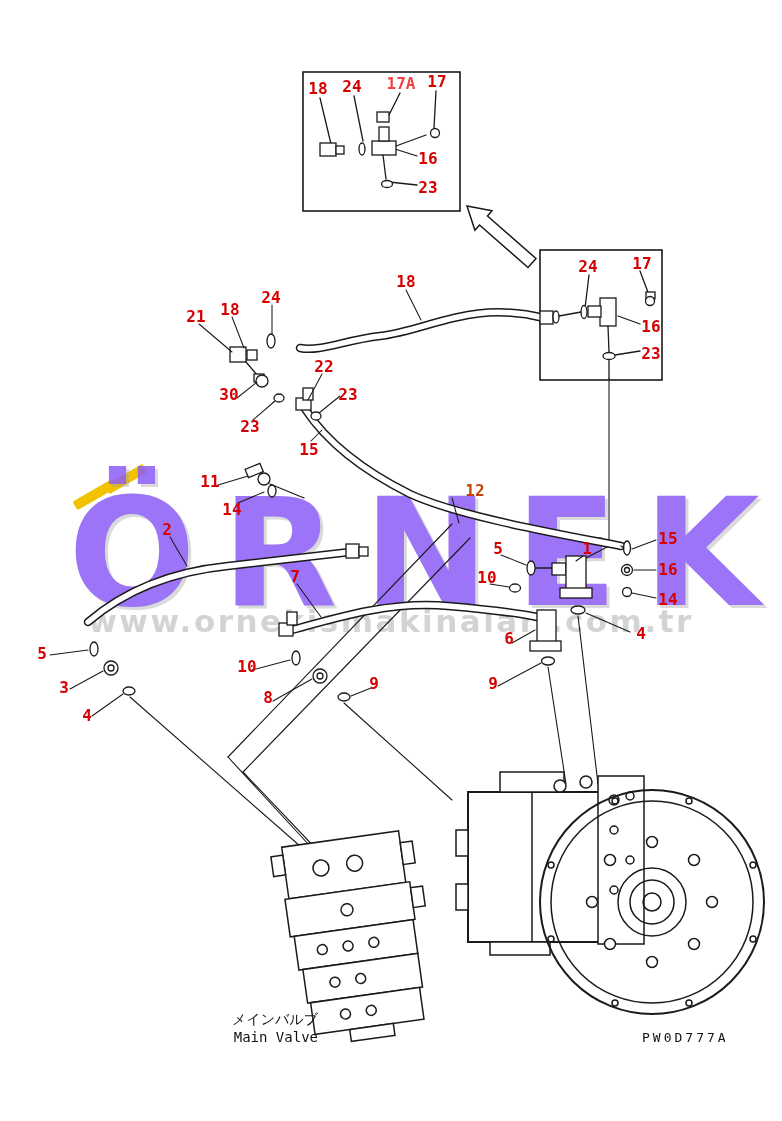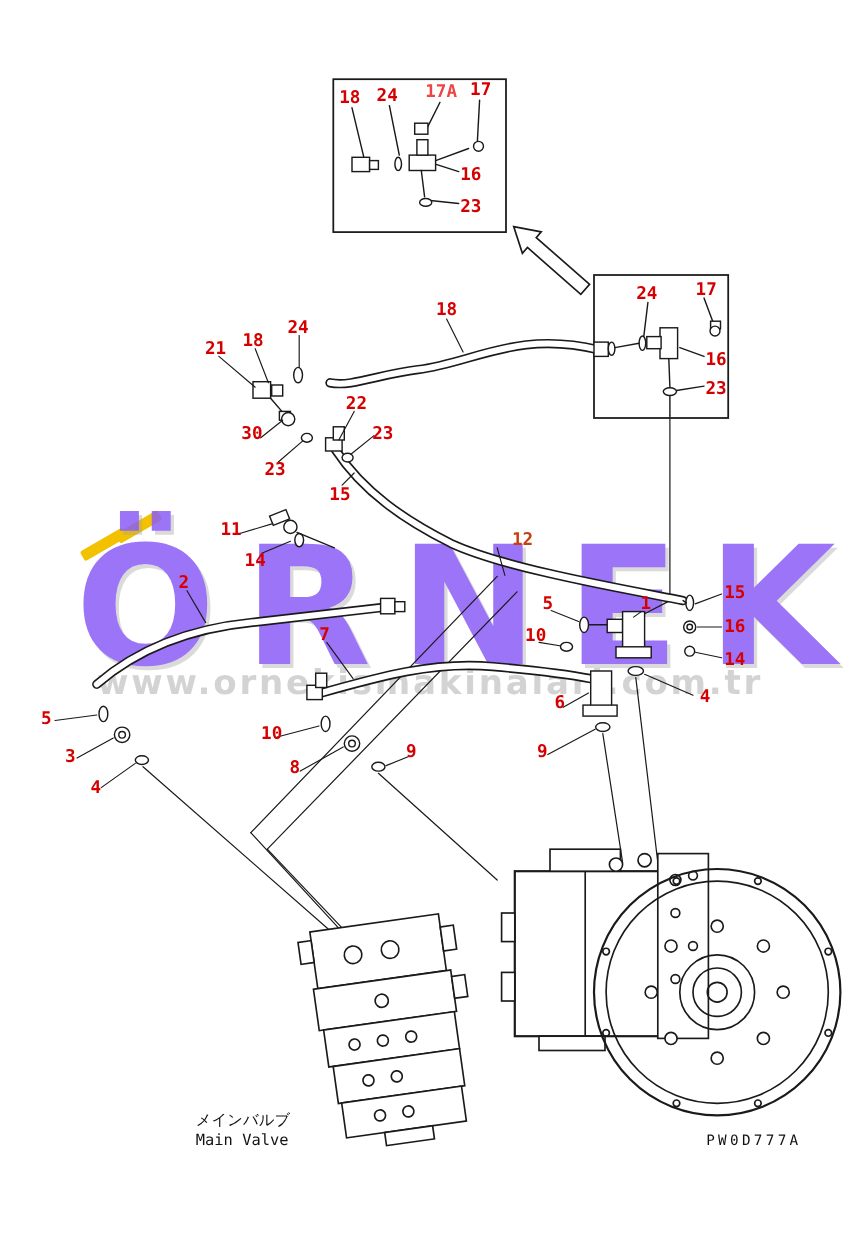--- a/index.html
+++ b/index.html
@@ -16,21 +16,21 @@
   .wm-accent{position:absolute;height:10px;width:44px;z-index:1;border-radius:2px;
              background:#f2c200;transform:rotate(-30deg);}
   
   svg.art{position:absolute;left:0;top:0;z-index:3;}
   
   .callout{position:absolute;transform:translate(-50%,-50%);z-index:5;white-space:nowrap;
            font:bold 16px "DejaVu Sans Mono",monospace;color:#d60000;}
   .cap{position:absolute;z-index:4;color:#111;}
   .cap div{white-space:nowrap;}
   #serial-cap{left:306px;top:215px;font-size:15px;line-height:19px;}
-  #valve-cap{left:178px;top:1010px;width:140px;text-align:left;font-size:14px;line-height:18px;}
+  #valve-cap{left:178px;top:1010px;width:140px;text-align:right;font-size:14px;line-height:18px;}
   #pump-cap{left:475px;top:920px;width:140px;text-align:center;font-size:14px;line-height:18px;}
   #code-cap{left:642px;top:1030px;font-size:13px;letter-spacing:3px;}
 </style>
 </head>
 <body>
 
 <div class="canvas">
 
   <div class="wm-accent" style="left: 72px; top: 490px; background: rgb(242, 194, 0);"></div>
   <div class="wm-accent" style="left: 104px; top: 474px; background: rgb(242, 194, 0);"></div>

